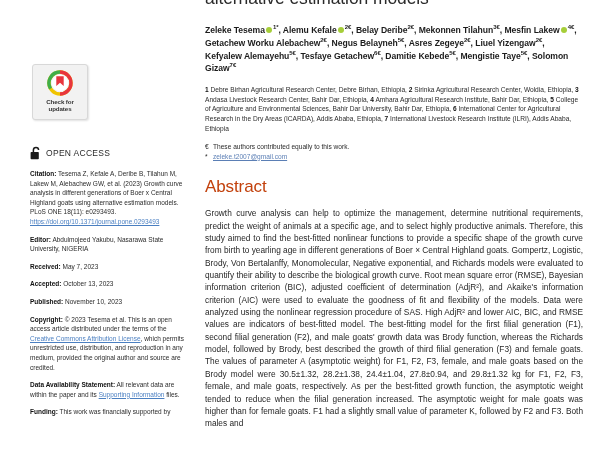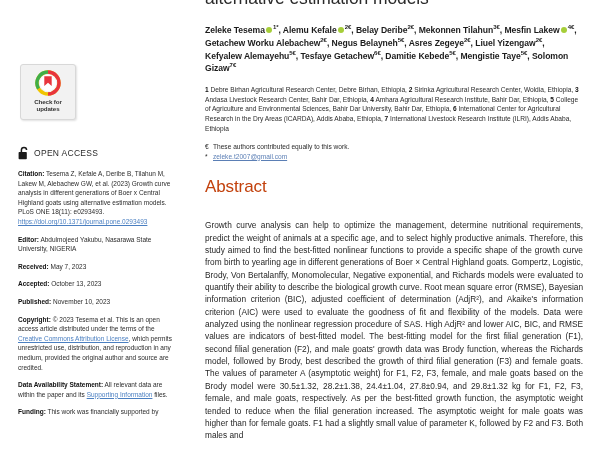--- a/index.html
+++ b/index.html
@@ -18,21 +18,21 @@
   .page {
     position: relative;
     width: 600px;
     height: 450px;
     background: #ffffff;
   }
 
   
   .left-col {
     position: absolute;
-    left: 16px;
+    left: 28px;
     top: 0px;
     width: 160px;
   }
   .crossmark-badge {
     width: 56px;
     height: 56px;
     margin-top: 64px;
     margin-left: 4px;
     background: #f2f2f2;
     border: 1px solid #d8d8d8;
@@ -173,21 +173,21 @@
   }
 
   .abstract-head {
     margin-top: 16px;
     font-size: 17px;
     font-weight: normal;
     color: #c2410c;
     letter-spacing: -0.1px;
   }
   .abstract-body {
-    margin-top: 22px;
+    margin-top: 10px;
     font-size: 8.3px;
     line-height: 12.35px;
     color: #262626;
     text-align: justify;
     text-justify: inter-word;
   }
 </style>
 </head>
 <body>
 

